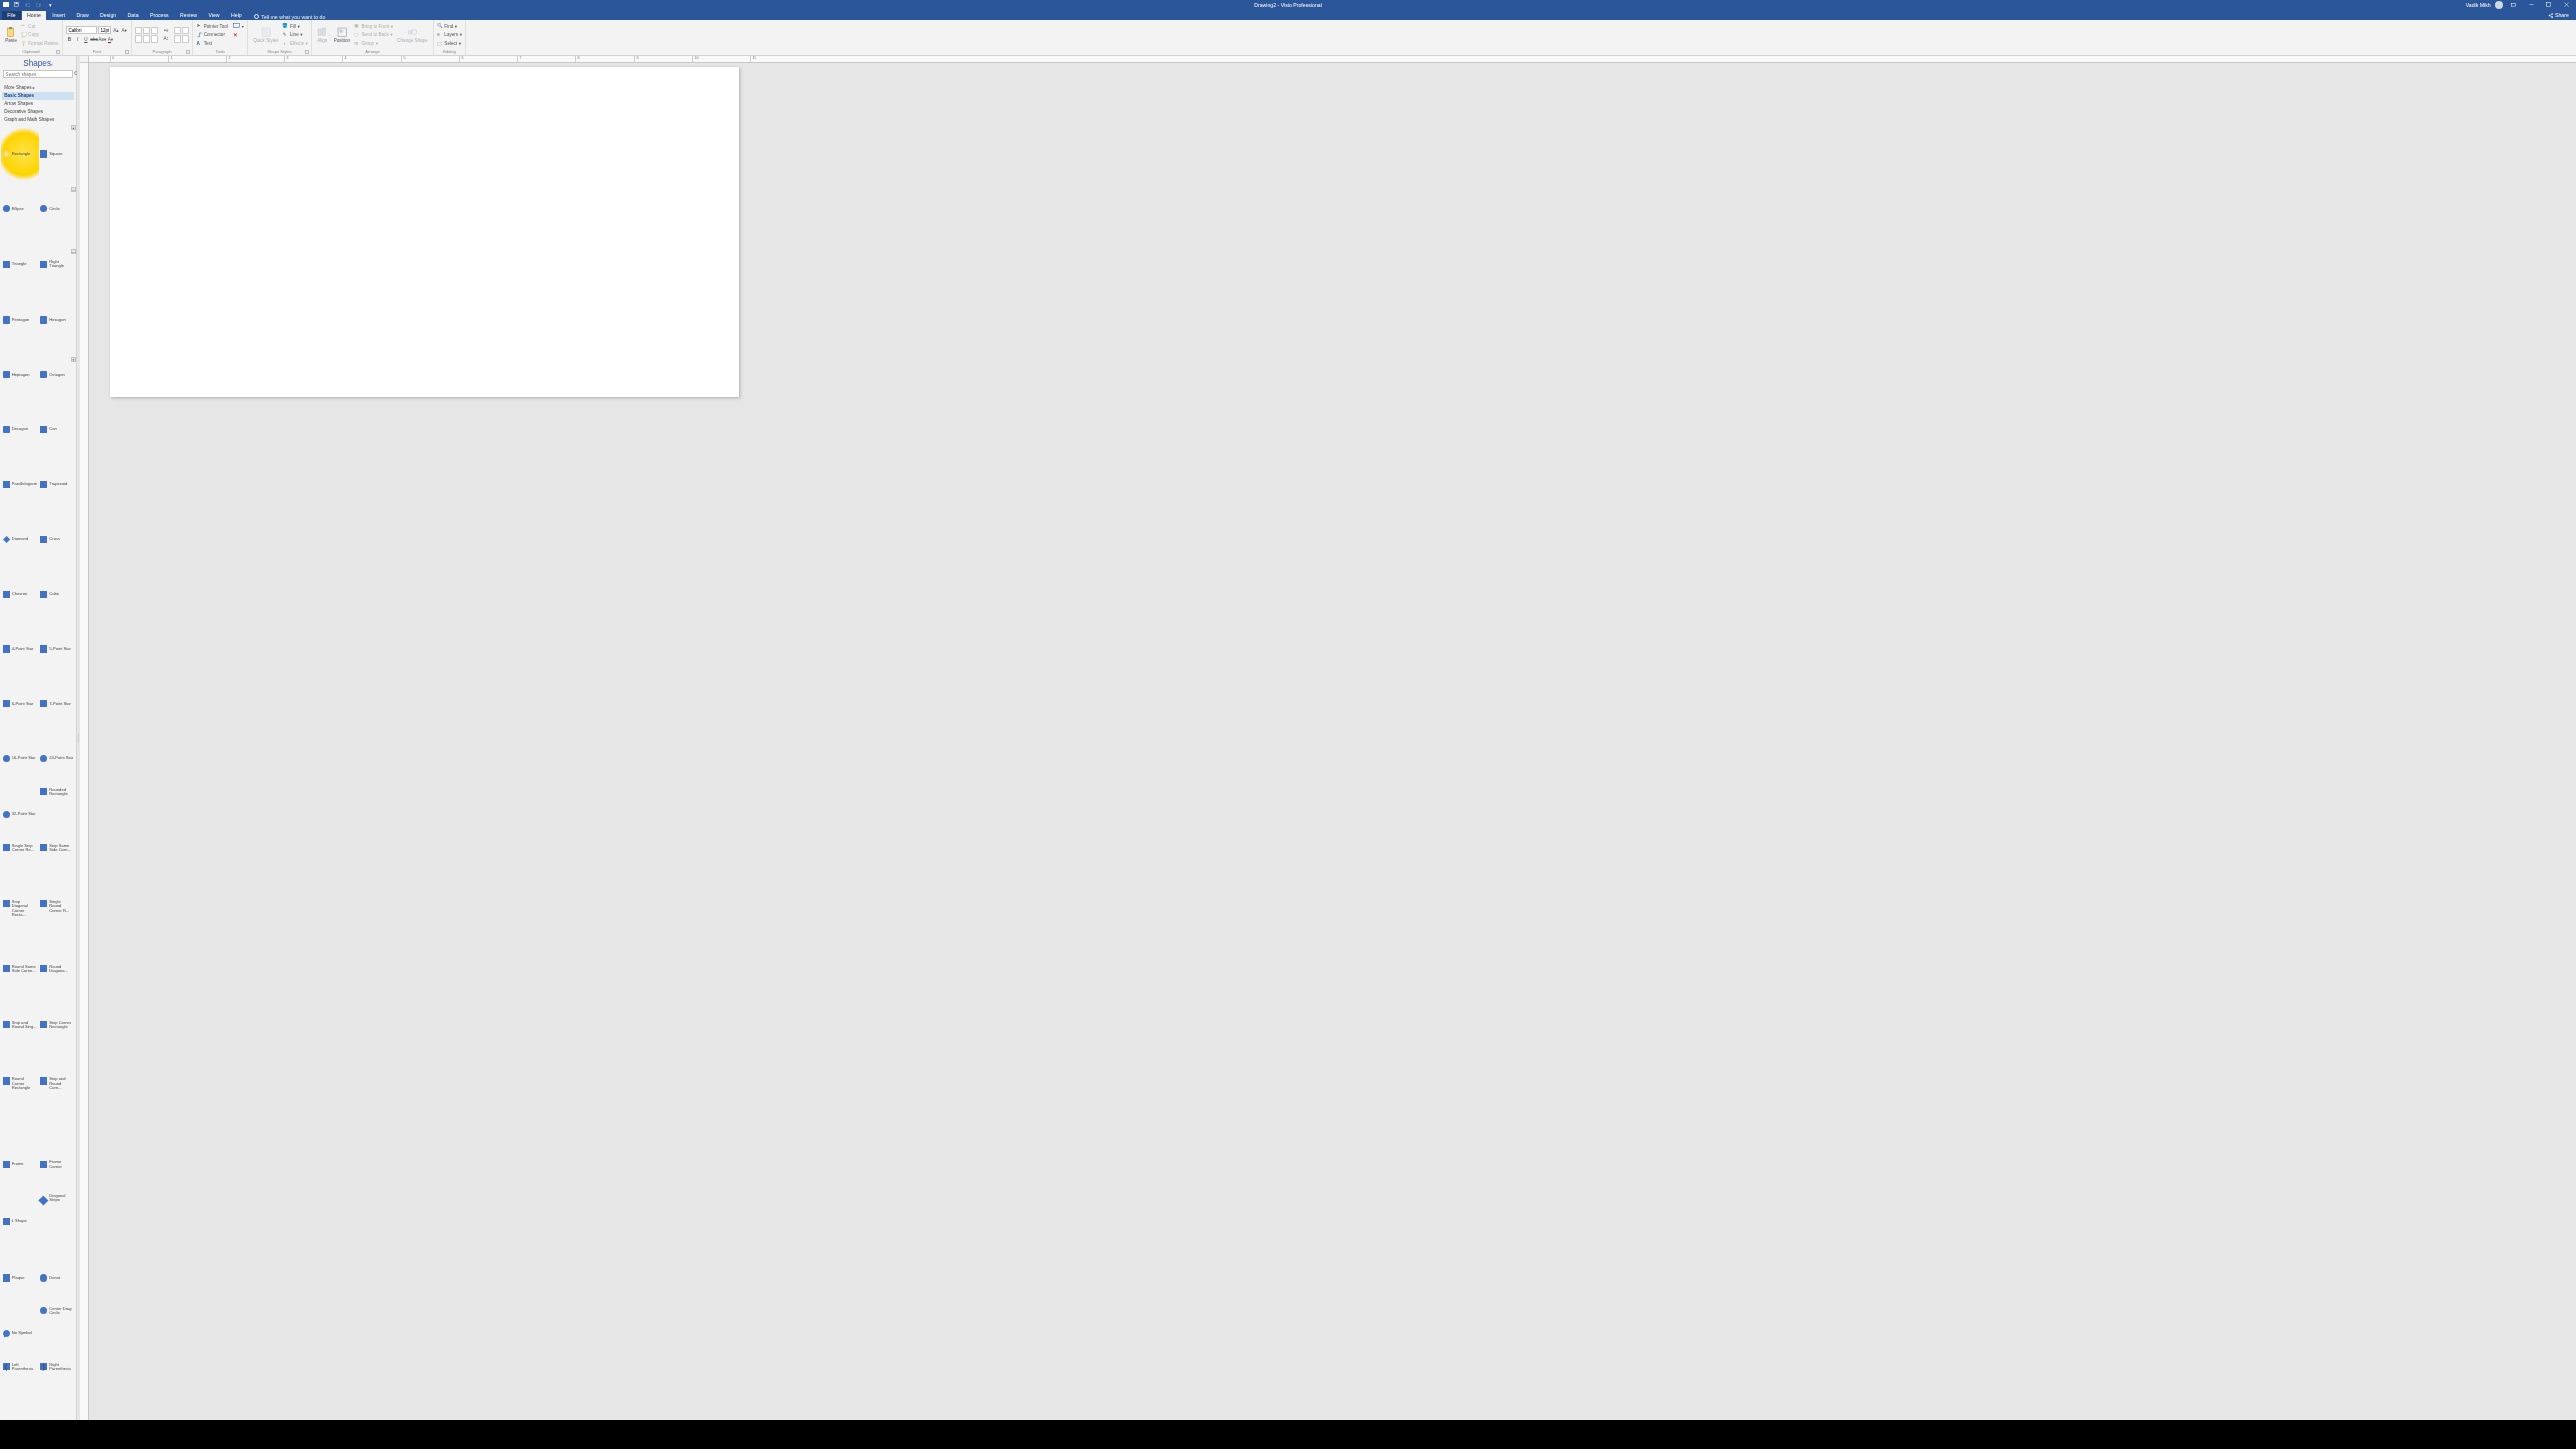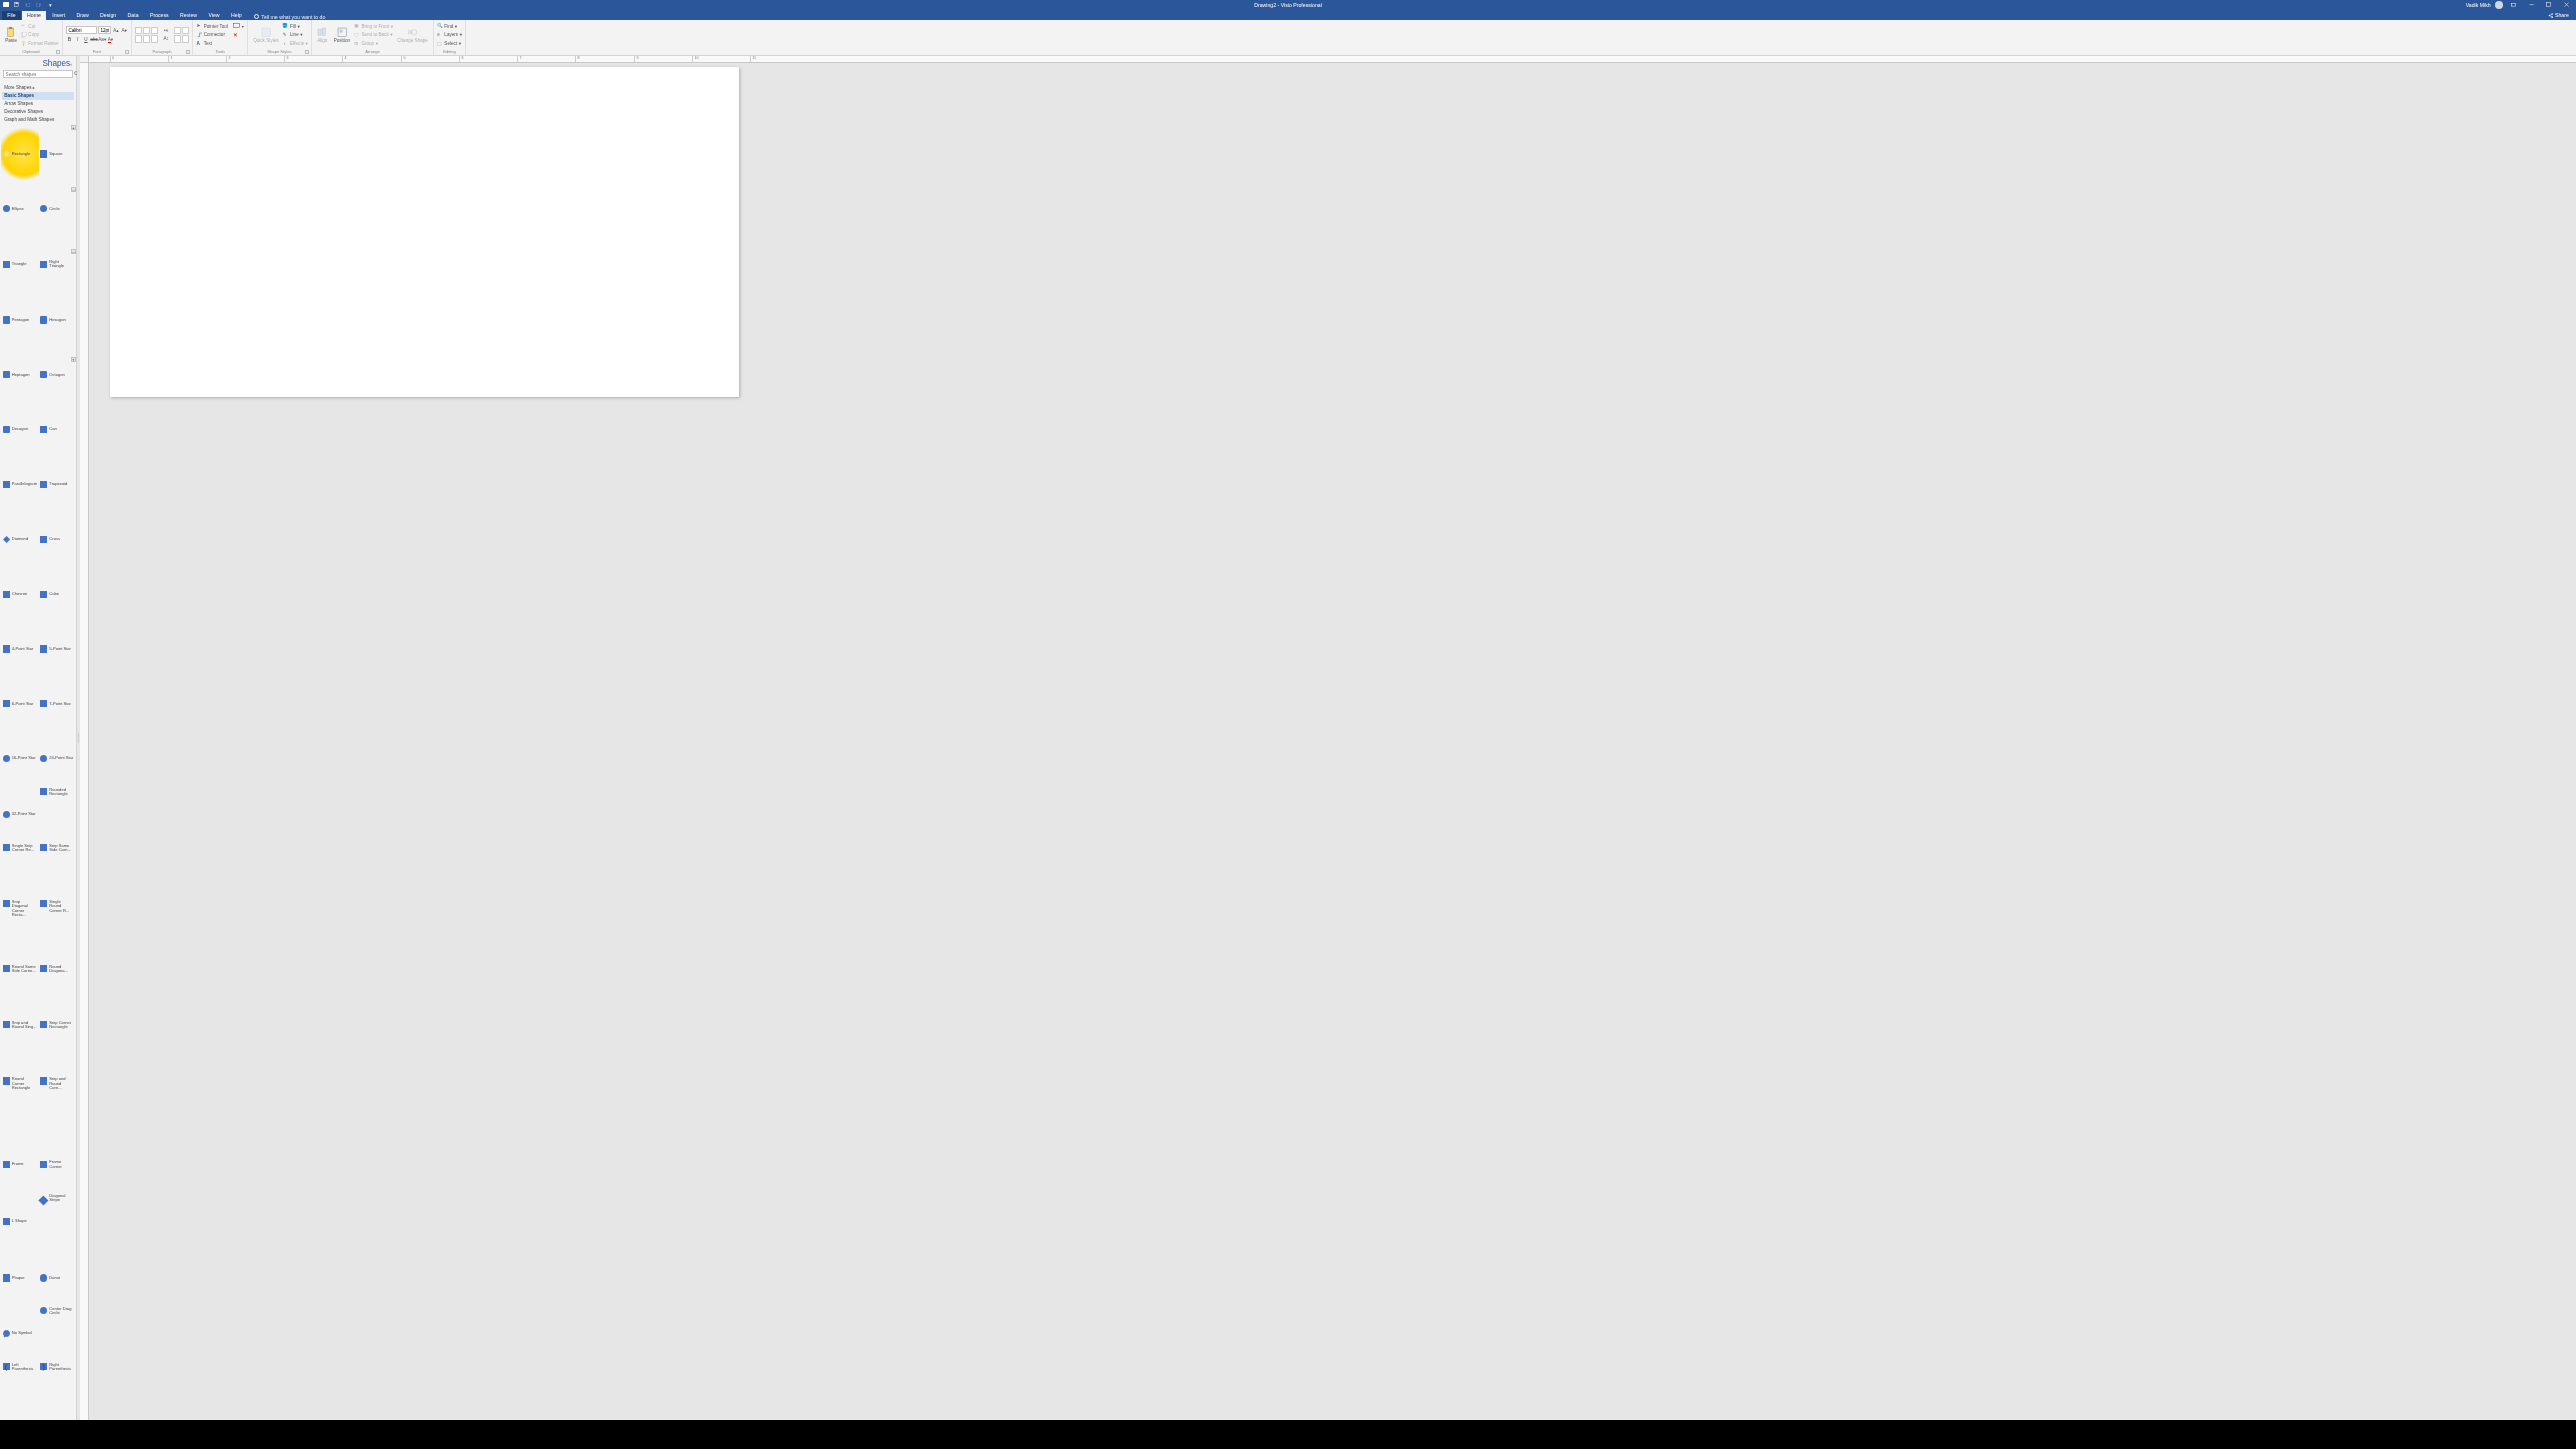--- a/index.html
+++ b/index.html
@@ -37,21 +37,21 @@
 .font-name { width: 31px; height: 8.2px; background: #fff; border: 0.5px solid #c5c5c5; font-size: 4.6px; padding: 0 1.5px; }
 .font-size { width: 13.4px; height: 8.2px; background: #fff; border: 0.5px solid #c5c5c5; font-size: 4.6px; padding: 0 1.5px; }
 .mini-btn { width: 7.2px; height: 7.2px; display: flex; align-items: center; justify-content: center; cursor: pointer; font-size: 4.6px; }
 .grid3 { display: grid; grid-template-columns: repeat(3, 7.2px); grid-template-rows: repeat(2, 7.2px); gap: 1px; }
 .para-extra { display: grid; grid-template-columns: repeat(2, 7.2px); grid-template-rows: repeat(2, 7.2px); gap: 1px; margin-left: 2.1px; }
 .cell { width: 7.2px; height: 7.2px; border: 0.5px solid #ccc; background: #fff; cursor: pointer; }
 
 .workspace { position: absolute; top: 56px; bottom: 29px; left: 0; right: 0; display: flex; background: #e6e6e6; }
 
 .shapes-pane { width: 77px; background: #f3f3f3; border-right: 0.5px solid #d4d4d4; display: flex; flex-direction: column; }
-.shapes-title { font-size: 8.2px; color: #2b579a; padding: 3.1px 4.1px 2.1px; display: flex; align-items: center; justify-content: flex-end; }
+.shapes-title { font-size: 8.2px; color: #2b579a; padding: 3.1px 4.1px 2.1px; display: flex; align-items: center; justify-content: center; }
 .shapes-title .chev { font-size: 5.2px; color: #555; cursor: pointer; }
 .search-row { display: flex; padding: 0 3.1px 2.1px; gap: 1px; }
 .search-box { flex: 1; height: 8.2px; border: 0.5px solid #c5c5c5; background: #fff; font-size: 4.6px; padding: 0 1.5px; color: #888; }
 .search-go { width: 8.2px; height: 8.2px; display: flex; align-items: center; justify-content: center; cursor: pointer; }
 .stencil-list { padding: 3.1px 2.1px 1px; font-size: 4.6px; color: #444; }
 .stencil-item { padding: 1.5px 2.1px; cursor: pointer; }
 .stencil-item.more::after { content: " ▸"; font-size: 4.1px; }
 .stencil-item.active { background: #cfe0f3; font-weight: 600; color: #1e3f73; }
 .shape-grid { flex: 1; overflow-y: auto; padding: 2.1px 1px; display: grid; grid-template-columns: 1fr 1fr; gap: 0; font-size: 4.1px; color: #444; position: relative; }
 .shape-cell { display: flex; align-items: center; gap: 2.1px; padding: 1.5px 1.5px; cursor: pointer; line-height: 1.05; }

